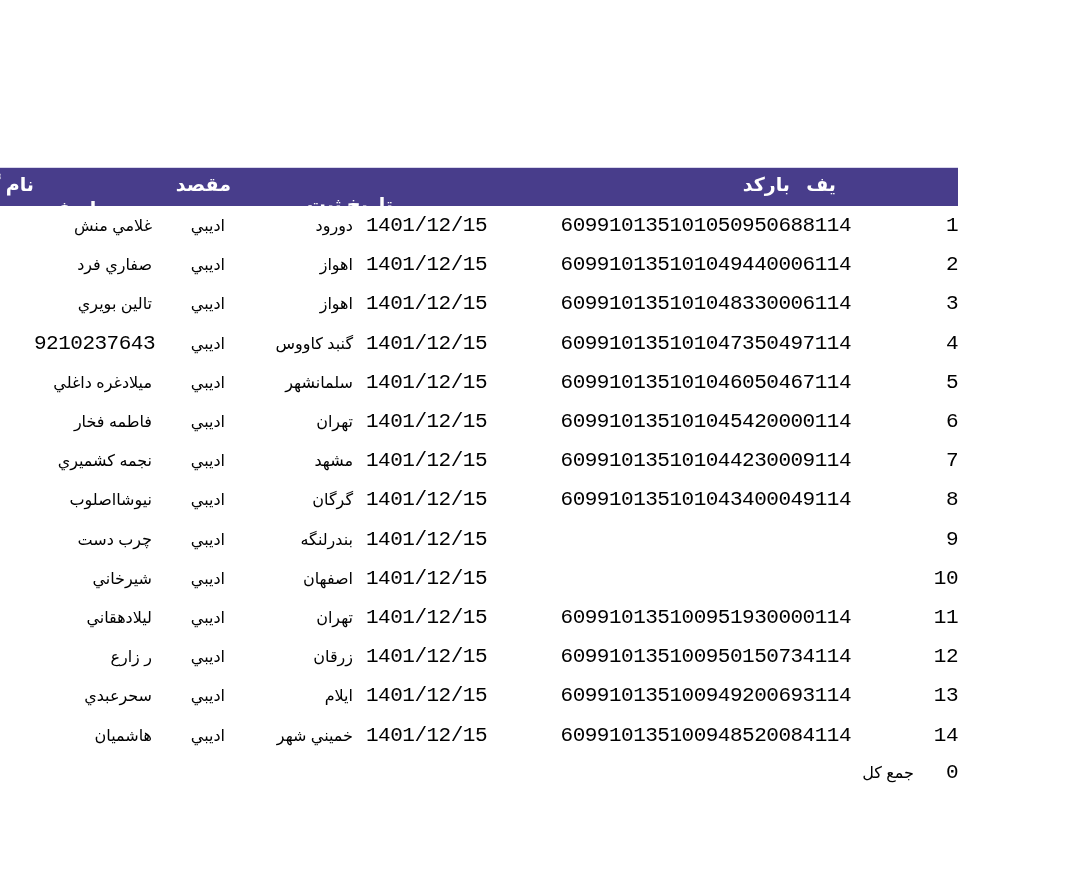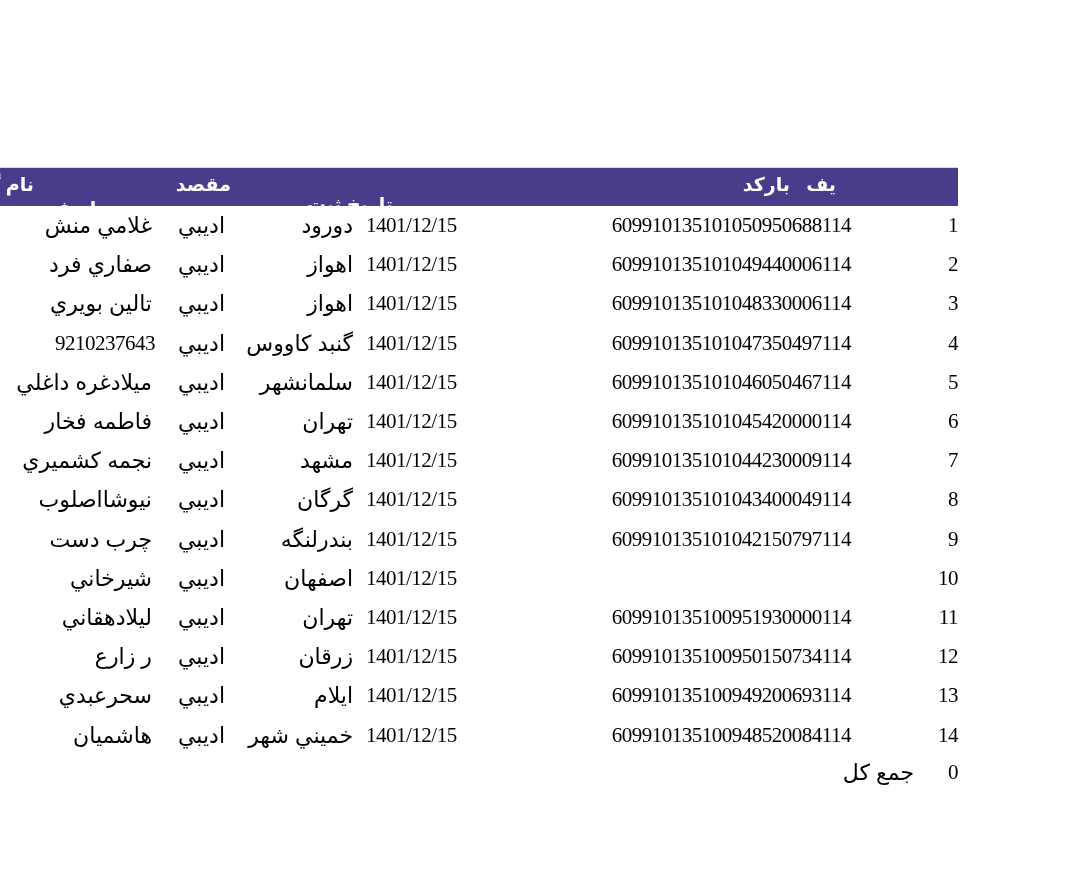--- a/index.html
+++ b/index.html
@@ -5,22 +5,22 @@
   html, body { margin:0; padding:0; background:#ffffff; }
   body { width:1080px; height:896px; position:relative; overflow:hidden;
          font-family: "Liberation Sans", "DejaVu Sans", sans-serif; color:#000; }
   .header-topline { position:absolute; left:0; top:167px; width:958px; height:1px; background:#d8d6ea; }
   .header { position:absolute; left:0; top:168px; width:958px; height:38px; background:#483d8b; }
   .hcell { position:absolute; top:0; height:38px; line-height:34px; color:#ffffff;
            font-weight:bold; font-size:19px; white-space:nowrap; direction:rtl; }
   .rows { position:absolute; left:0; top:206px; width:1080px; }
   .row { position:absolute; left:0; width:1080px; height:39px; }
   .cell { position:absolute; top:0; height:39px; line-height:39px; white-space:nowrap; font-size:20px; }
-  .num { font-family: Liberation Serif, serif; font-size:21px; letter-spacing:-0.5px; }
-  .fa { direction:rtl; font-size:22px; }
+  .num { font-family: Liberation Mono, monospace; font-size:21px; letter-spacing:-0.5px; }
+  .fa { direction:rtl; font-size:16px; }
   .c-idx { right:122px; text-align:right; }
   .c-barcode { right:229px; text-align:right; }
   .c-date { left:366px; }
   .c-dest { right:727px; }
   .c-fname { right:855px; text-align:left; }
   .c-lname { right:928px; text-align:right; }
   .c-lname.num { right:925px; }
   .total { position:absolute; top:753px; left:0; width:1080px; height:39px; }
 </style>
 </head>
@@ -96,21 +96,20 @@
     <div class="row" style="top: 274.4px;">
       <span class="cell num c-idx">8</span>
       <span class="cell num c-barcode">609910135101043400049114</span>
       <span class="cell num c-date">1401/12/15</span>
       <span class="cell fa c-dest">گرگان</span>
       <span class="cell fa c-fname">اديبي</span>
       <span class="cell fa c-lname">نيوشااصلوب</span>
     </div>
     <div class="row" style="top: 313.6px;">
       <span class="cell num c-idx">9</span>
-      <span class="cell num c-barcode">609910135101042150797114</span>
       <span class="cell num c-date">1401/12/15</span>
       <span class="cell fa c-dest">بندرلنگه</span>
       <span class="cell fa c-fname">اديبي</span>
       <span class="cell fa c-lname">چرب دست</span>
     </div>
     <div class="row" style="top: 352.8px;">
       <span class="cell num c-idx">10</span>
       <span class="cell num c-date">1401/12/15</span>
       <span class="cell fa c-dest">اصفهان</span>
       <span class="cell fa c-fname">اديبي</span>

